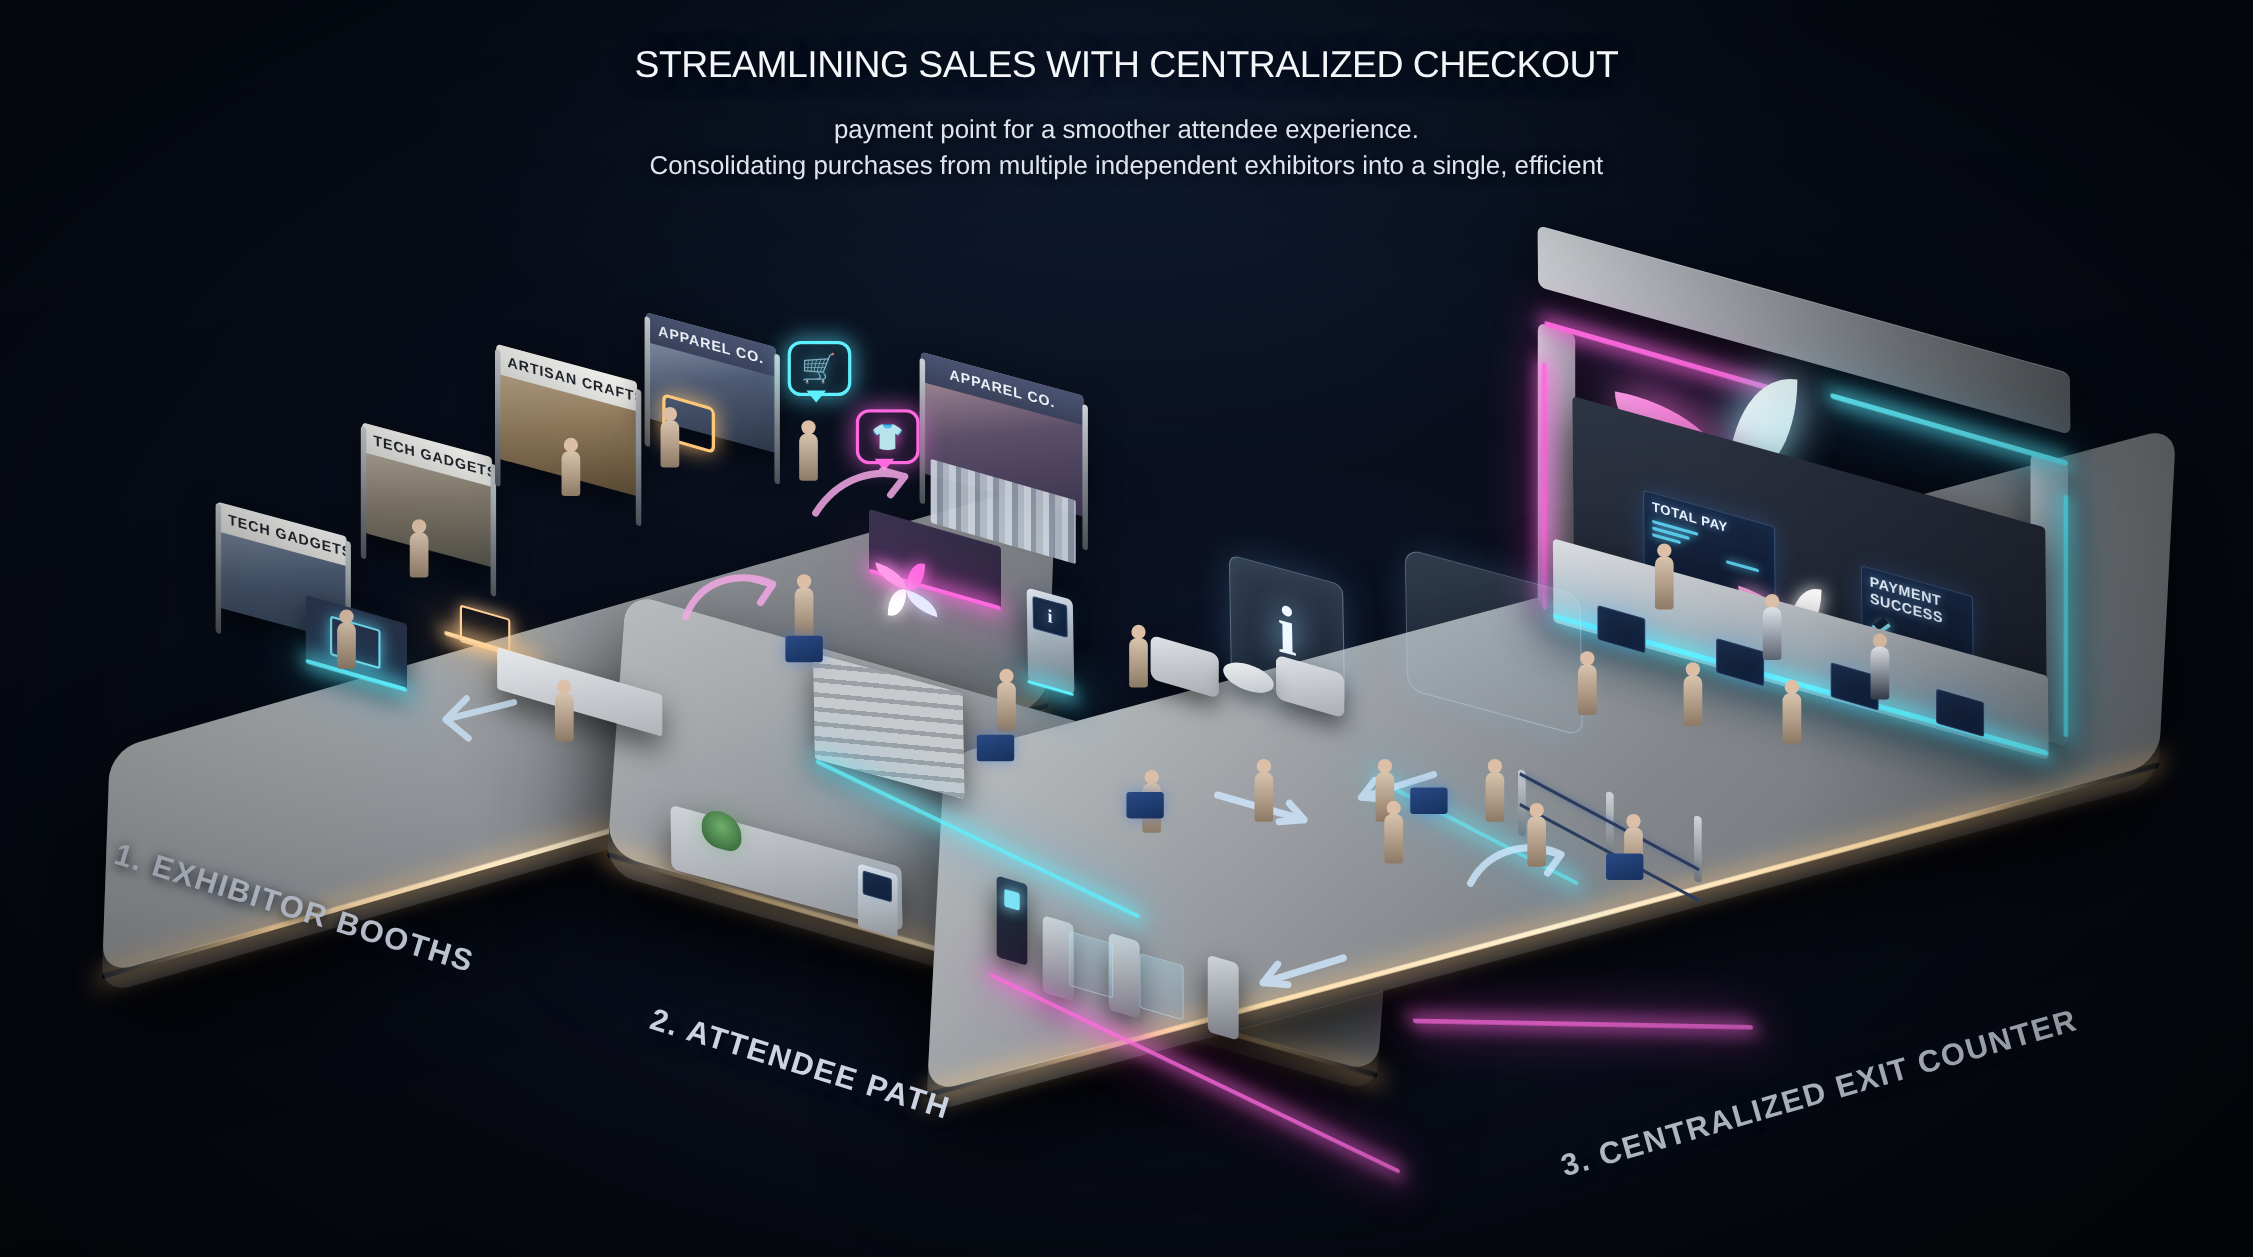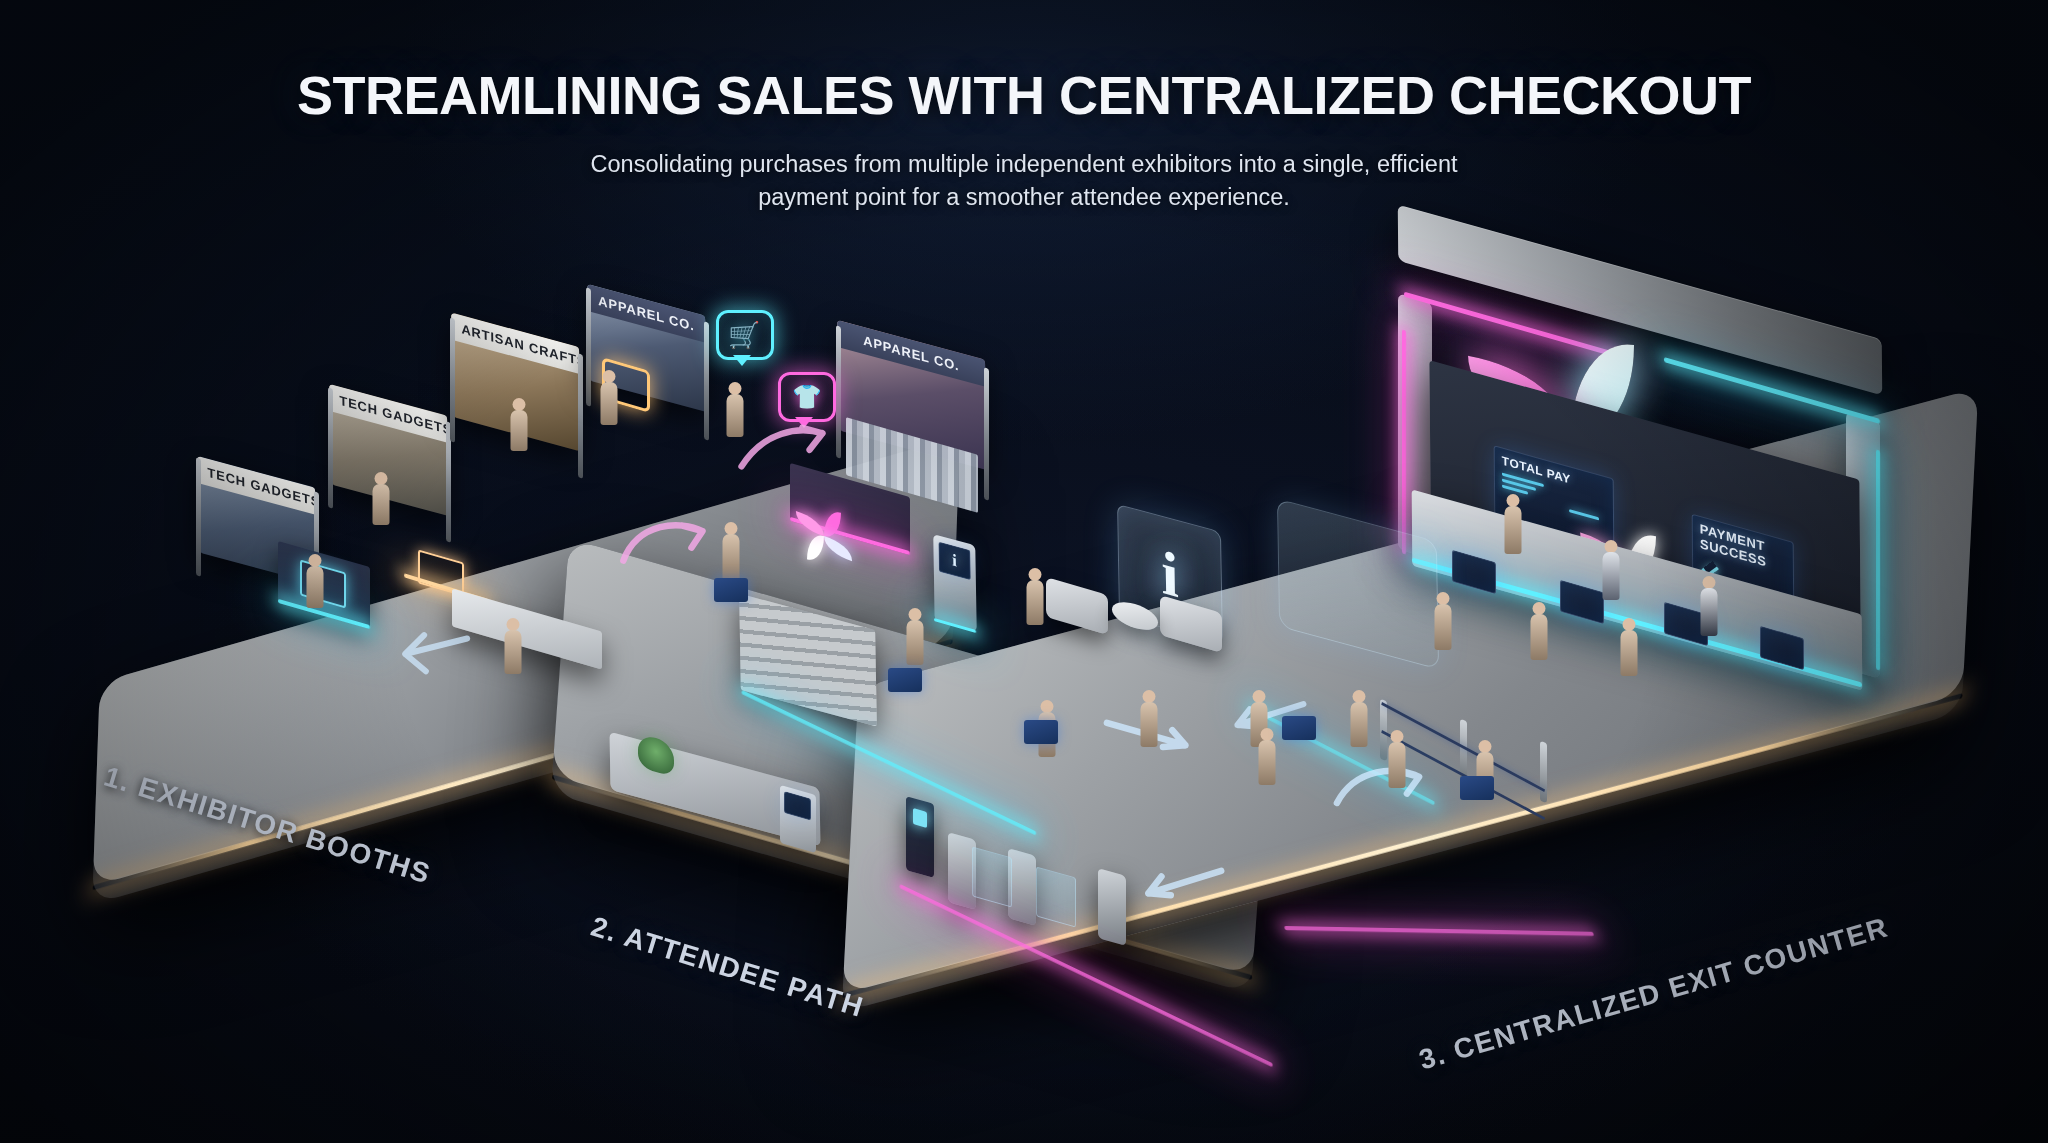--- a/index.html
+++ b/index.html
@@ -14,22 +14,22 @@
     width: 2048px; height: 1143px;
     background:
       radial-gradient(ellipse 900px 500px at 50% 8%, #101c33 0%, rgba(12,20,38,0) 70%),
       radial-gradient(ellipse 1200px 700px at 52% 62%, #0d1426 0%, rgba(7,12,24,0) 72%),
       linear-gradient(170deg, #08101f 0%, #070c18 45%, #05080f 100%);
   }
 
   
   .header { position:absolute; top:0; left:0; width:2048px; text-align:center; z-index:40; }
   .title {
-    margin-top: 64px;
-    font-size: 54px; font-weight: 700; letter-spacing: -0.5px;
+    margin-top: 40px;
+    font-size: 34px; font-weight: 400; letter-spacing: -0.5px;
     color: #f4f6fa;
     text-shadow: 0 2px 18px rgba(0,0,0,.9), 0 0 42px rgba(120,170,255,.16);
     font-family: "Liberation Sans", sans-serif;
   }
   .subtitle {
     margin-top: 22px;
     font-size: 23.5px; line-height: 1.42; font-weight: 400;
     color: #dfe5ef;
     text-shadow: 0 1px 10px rgba(0,0,0,.85);
     max-width: 950px; margin-left:auto; margin-right:auto;
@@ -175,22 +175,22 @@
   }
 </style>
 </head>
 <body>
 
 <div id="stage">
 
   <div class="header">
     <div class="title">STREAMLINING SALES WITH CENTRALIZED CHECKOUT</div>
     <div class="subtitle">
+      <div>payment point for a smoother attendee experience.</div>
       <div>Consolidating purchases from multiple independent exhibitors into a single, efficient</div>
-      <div>payment point for a smoother attendee experience.</div>
     </div>
   </div>
 
   <div class="scene">
 
     <div class="slab" id="slab-left">
       <div class="slab-top"></div>
       <div class="slab-rim"></div>
     </div>
 

